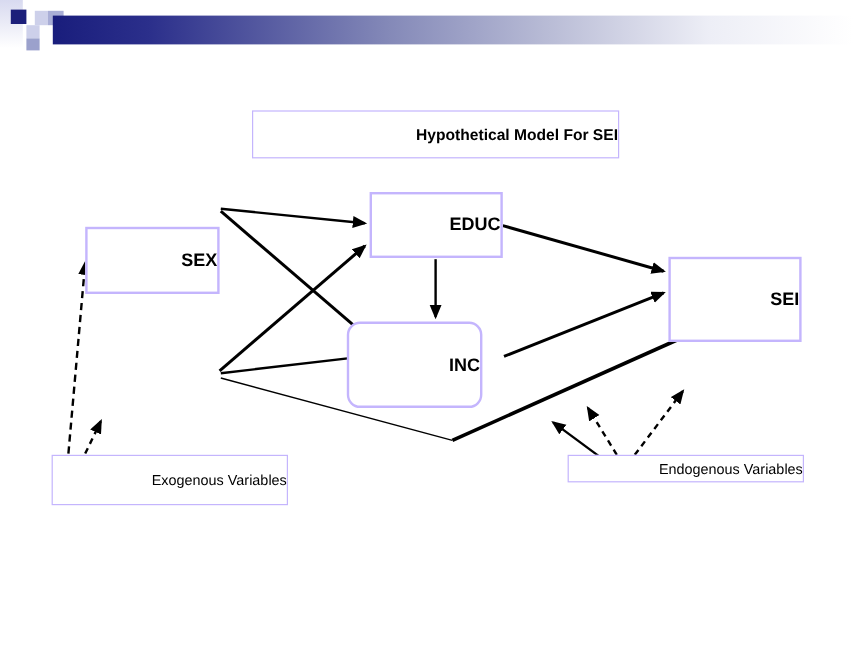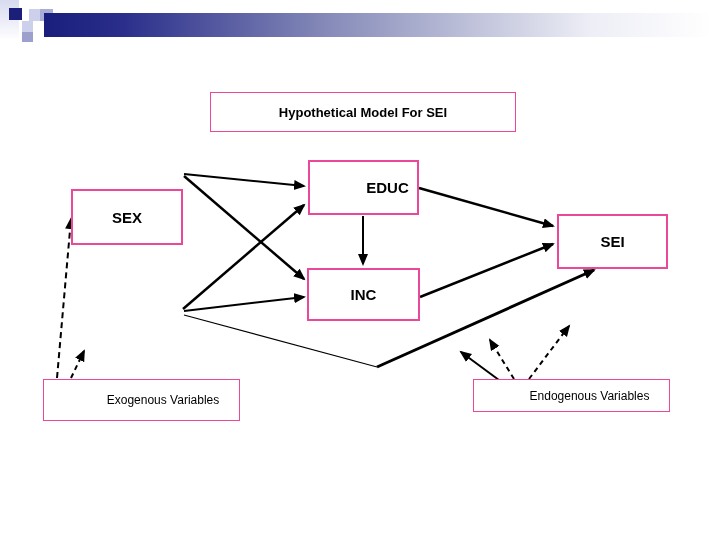--- a/index.html
+++ b/index.html
@@ -11,22 +11,22 @@
   .hdr-strip{position:absolute;left:0;top:0;width:19px;height:40px;
     background:linear-gradient(to bottom,#d8daf0 0%,#e9eaf6 45%,#ffffff 100%);}
   .sq{position:absolute;}
   .sq-navy{background:#1c1f7a;}
   .sq-light{background:#cdd0ea;}
   .sq-med{background:#a9aed6;}
   .sq-med2{background:#9ba1cc;}
   .hdr-bar{position:absolute;left:44px;top:13px;width:667px;height:24px;
     background:linear-gradient(to right,#191d7c 0%,#2b2f8b 12%,#8489b8 42%,#b9bcd6 62%,#edeef6 82%,#ffffff 100%);}
   
-  .box{position:absolute;background:#fff;border:2px solid #ec4899;
-    display:flex;align-items:center;justify-content:center;box-sizing:border-box;}
+  .box{position:absolute;background:#fff;border:2px solid #c4b5fd;
+    display:flex;align-items:center;justify-content:flex-end;box-sizing:border-box;}
   .title-box{border-width:1px;font-weight:bold;font-size:13px;}
   .node{font-weight:bold;font-size:15px;}
   .caption{border-width:1px;font-weight:normal;font-size:12px;}
   .arrows{position:absolute;left:0;top:0;width:720px;height:540px;pointer-events:none;}
 </style>
 </head>
 <body>
 
 <div class="slide">
 
@@ -65,30 +65,30 @@
   </div>
 
   <div class="box node" style="left:71px;top:145px;width:112px;height:56px;margin-top:44px;">
     <span>SEX</span>
   </div>
 
   <div class="box node" style="left:308px;top:160px;width:111px;height:55px;padding-left:48px;">
     <span>EDUC</span>
   </div>
 
-  <div class="box node" style="left:557px;top:214px;width:111px;height:55px;">
+  <div class="box node" style="left:557px;top:214px;width:111px;height:71px;">
     <span>SEI</span>
   </div>
 
-  <div class="box node" style="left:307px;top:268px;width:113px;height:53px;">
+  <div class="box node" style="left:289px;top:268px;width:113px;height:72px;border-radius:11px;">
     <span>INC</span>
   </div>
 
 
   <div class="box caption" style="left:43px;top:379px;width:197px;height:42px;padding-left:43px;">
     <span>Exogenous Variables</span>
   </div>
 
-  <div class="box caption" style="left:473px;top:379px;width:197px;height:33px;padding-left:36px;">
+  <div class="box caption" style="left:473px;top:379px;width:197px;height:23px;padding-left:36px;">
     <span>Endogenous Variables</span>
   </div>
 
 </div>
 
 </body></html>

